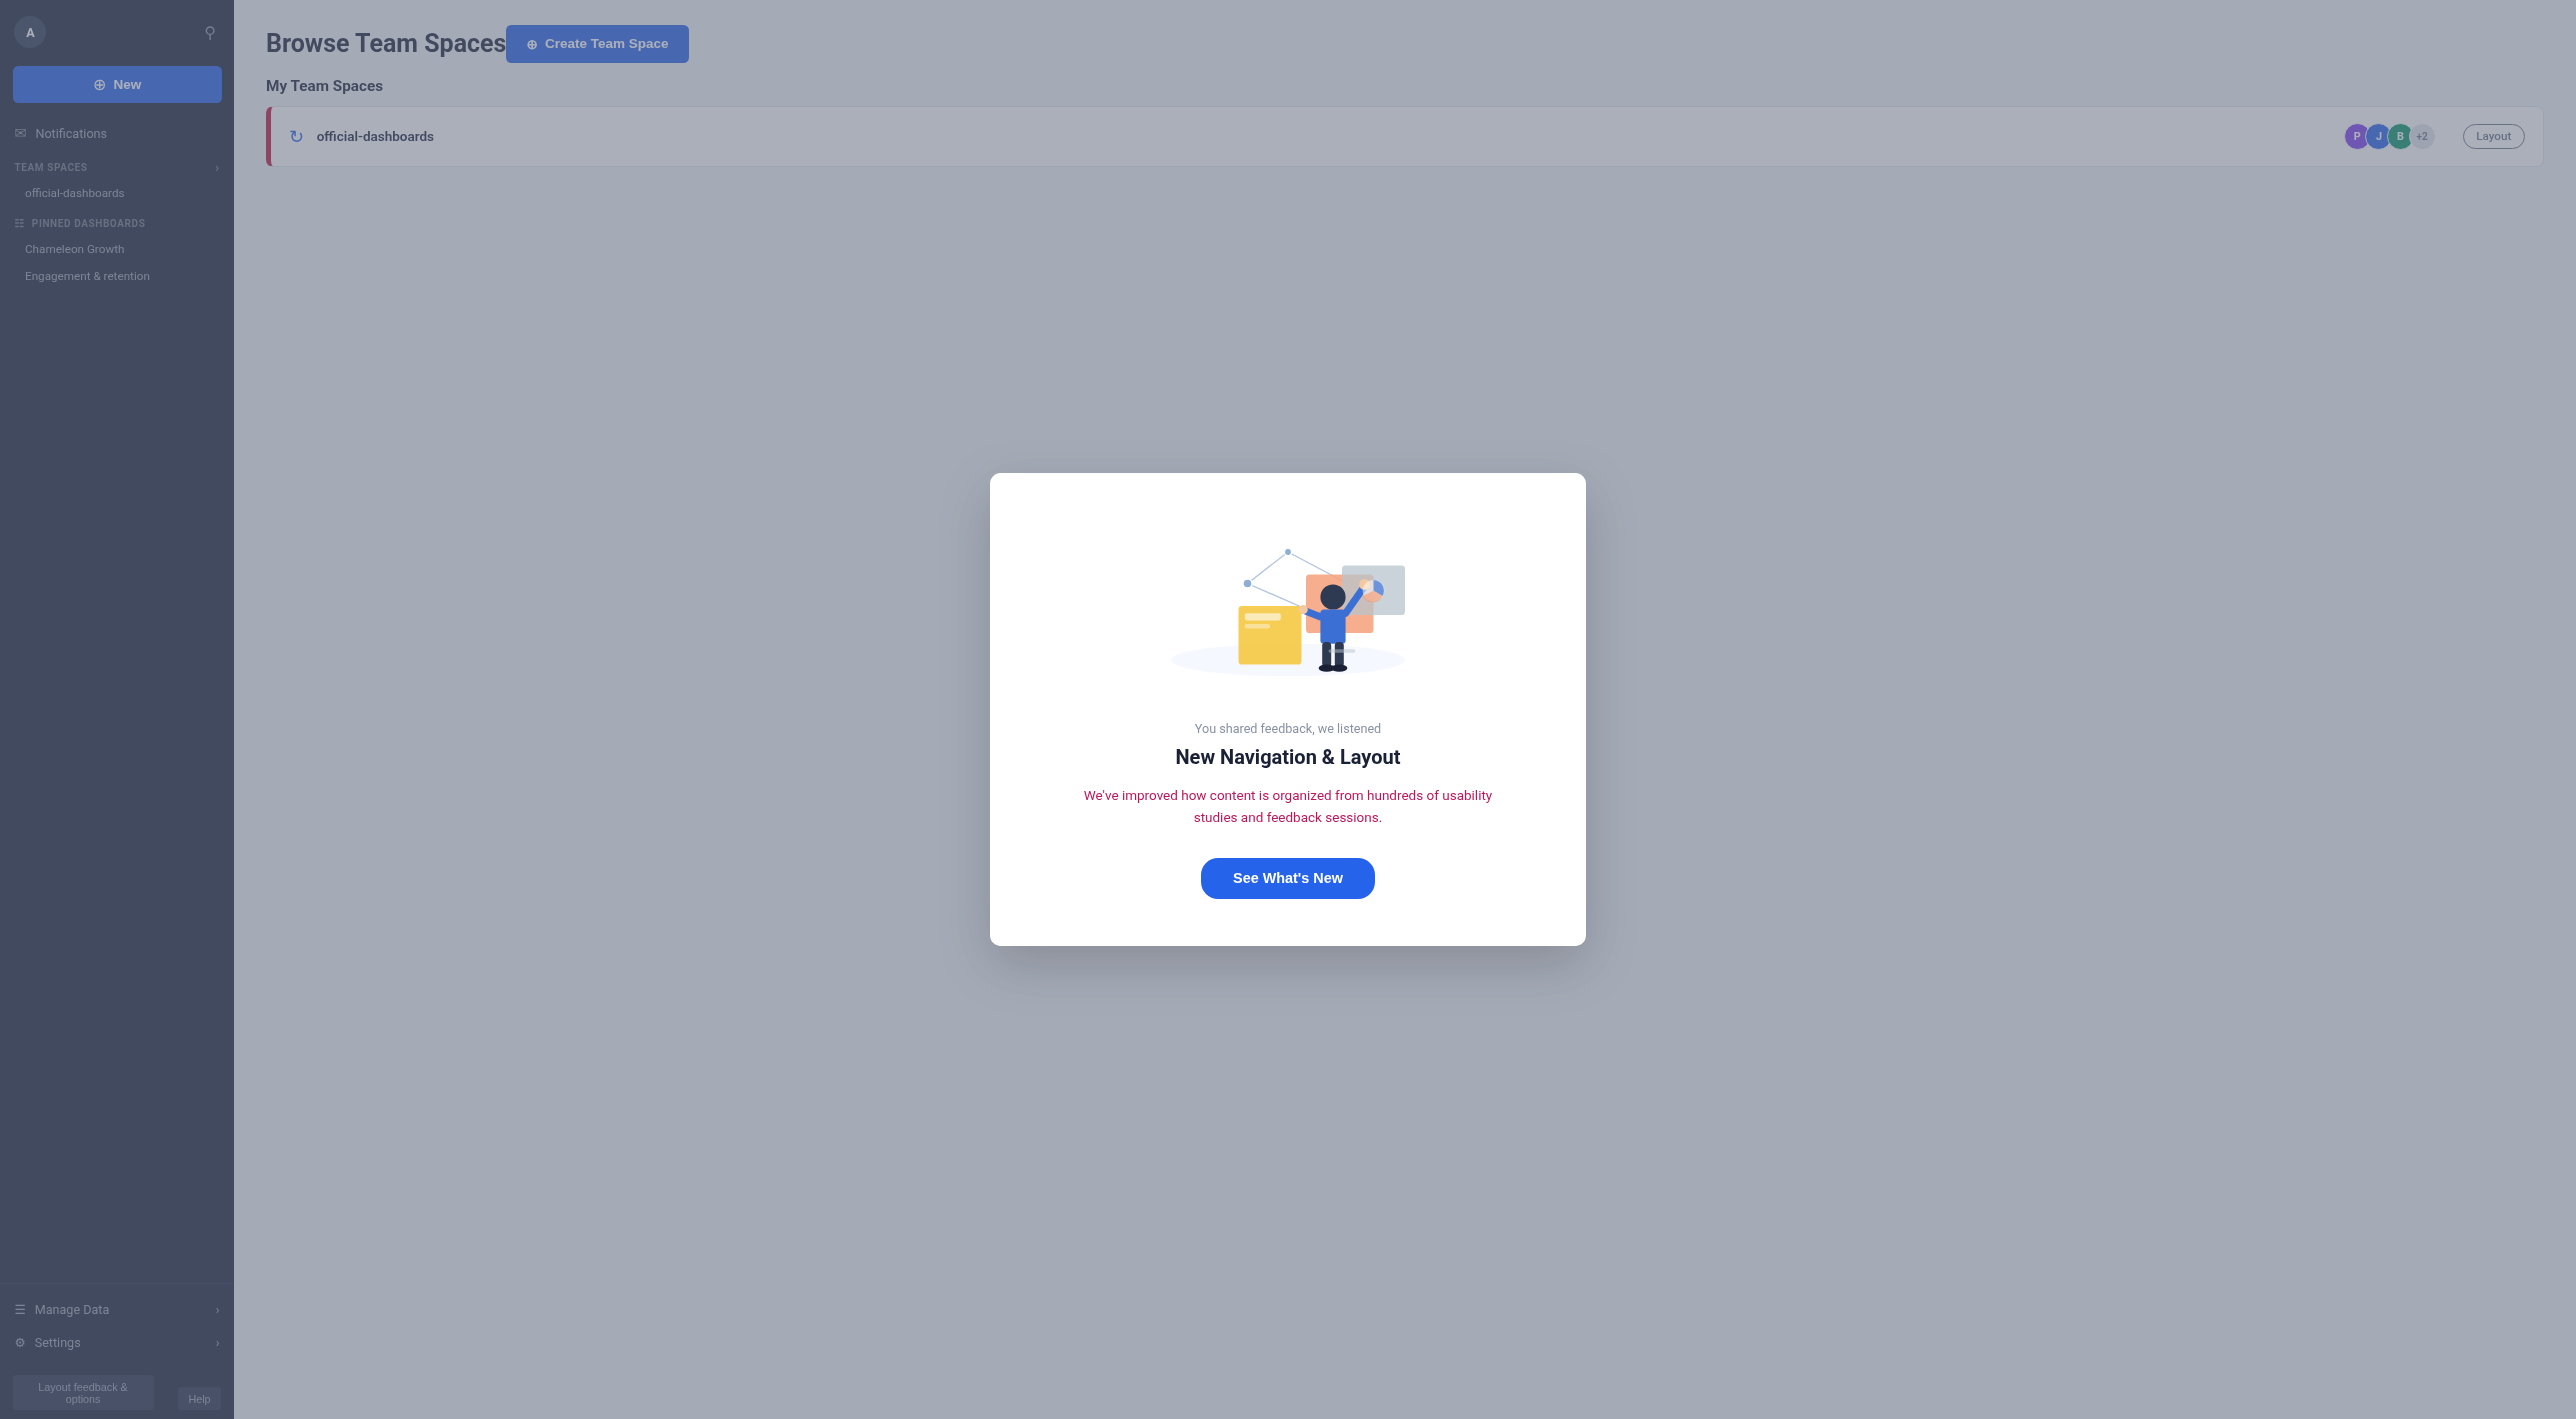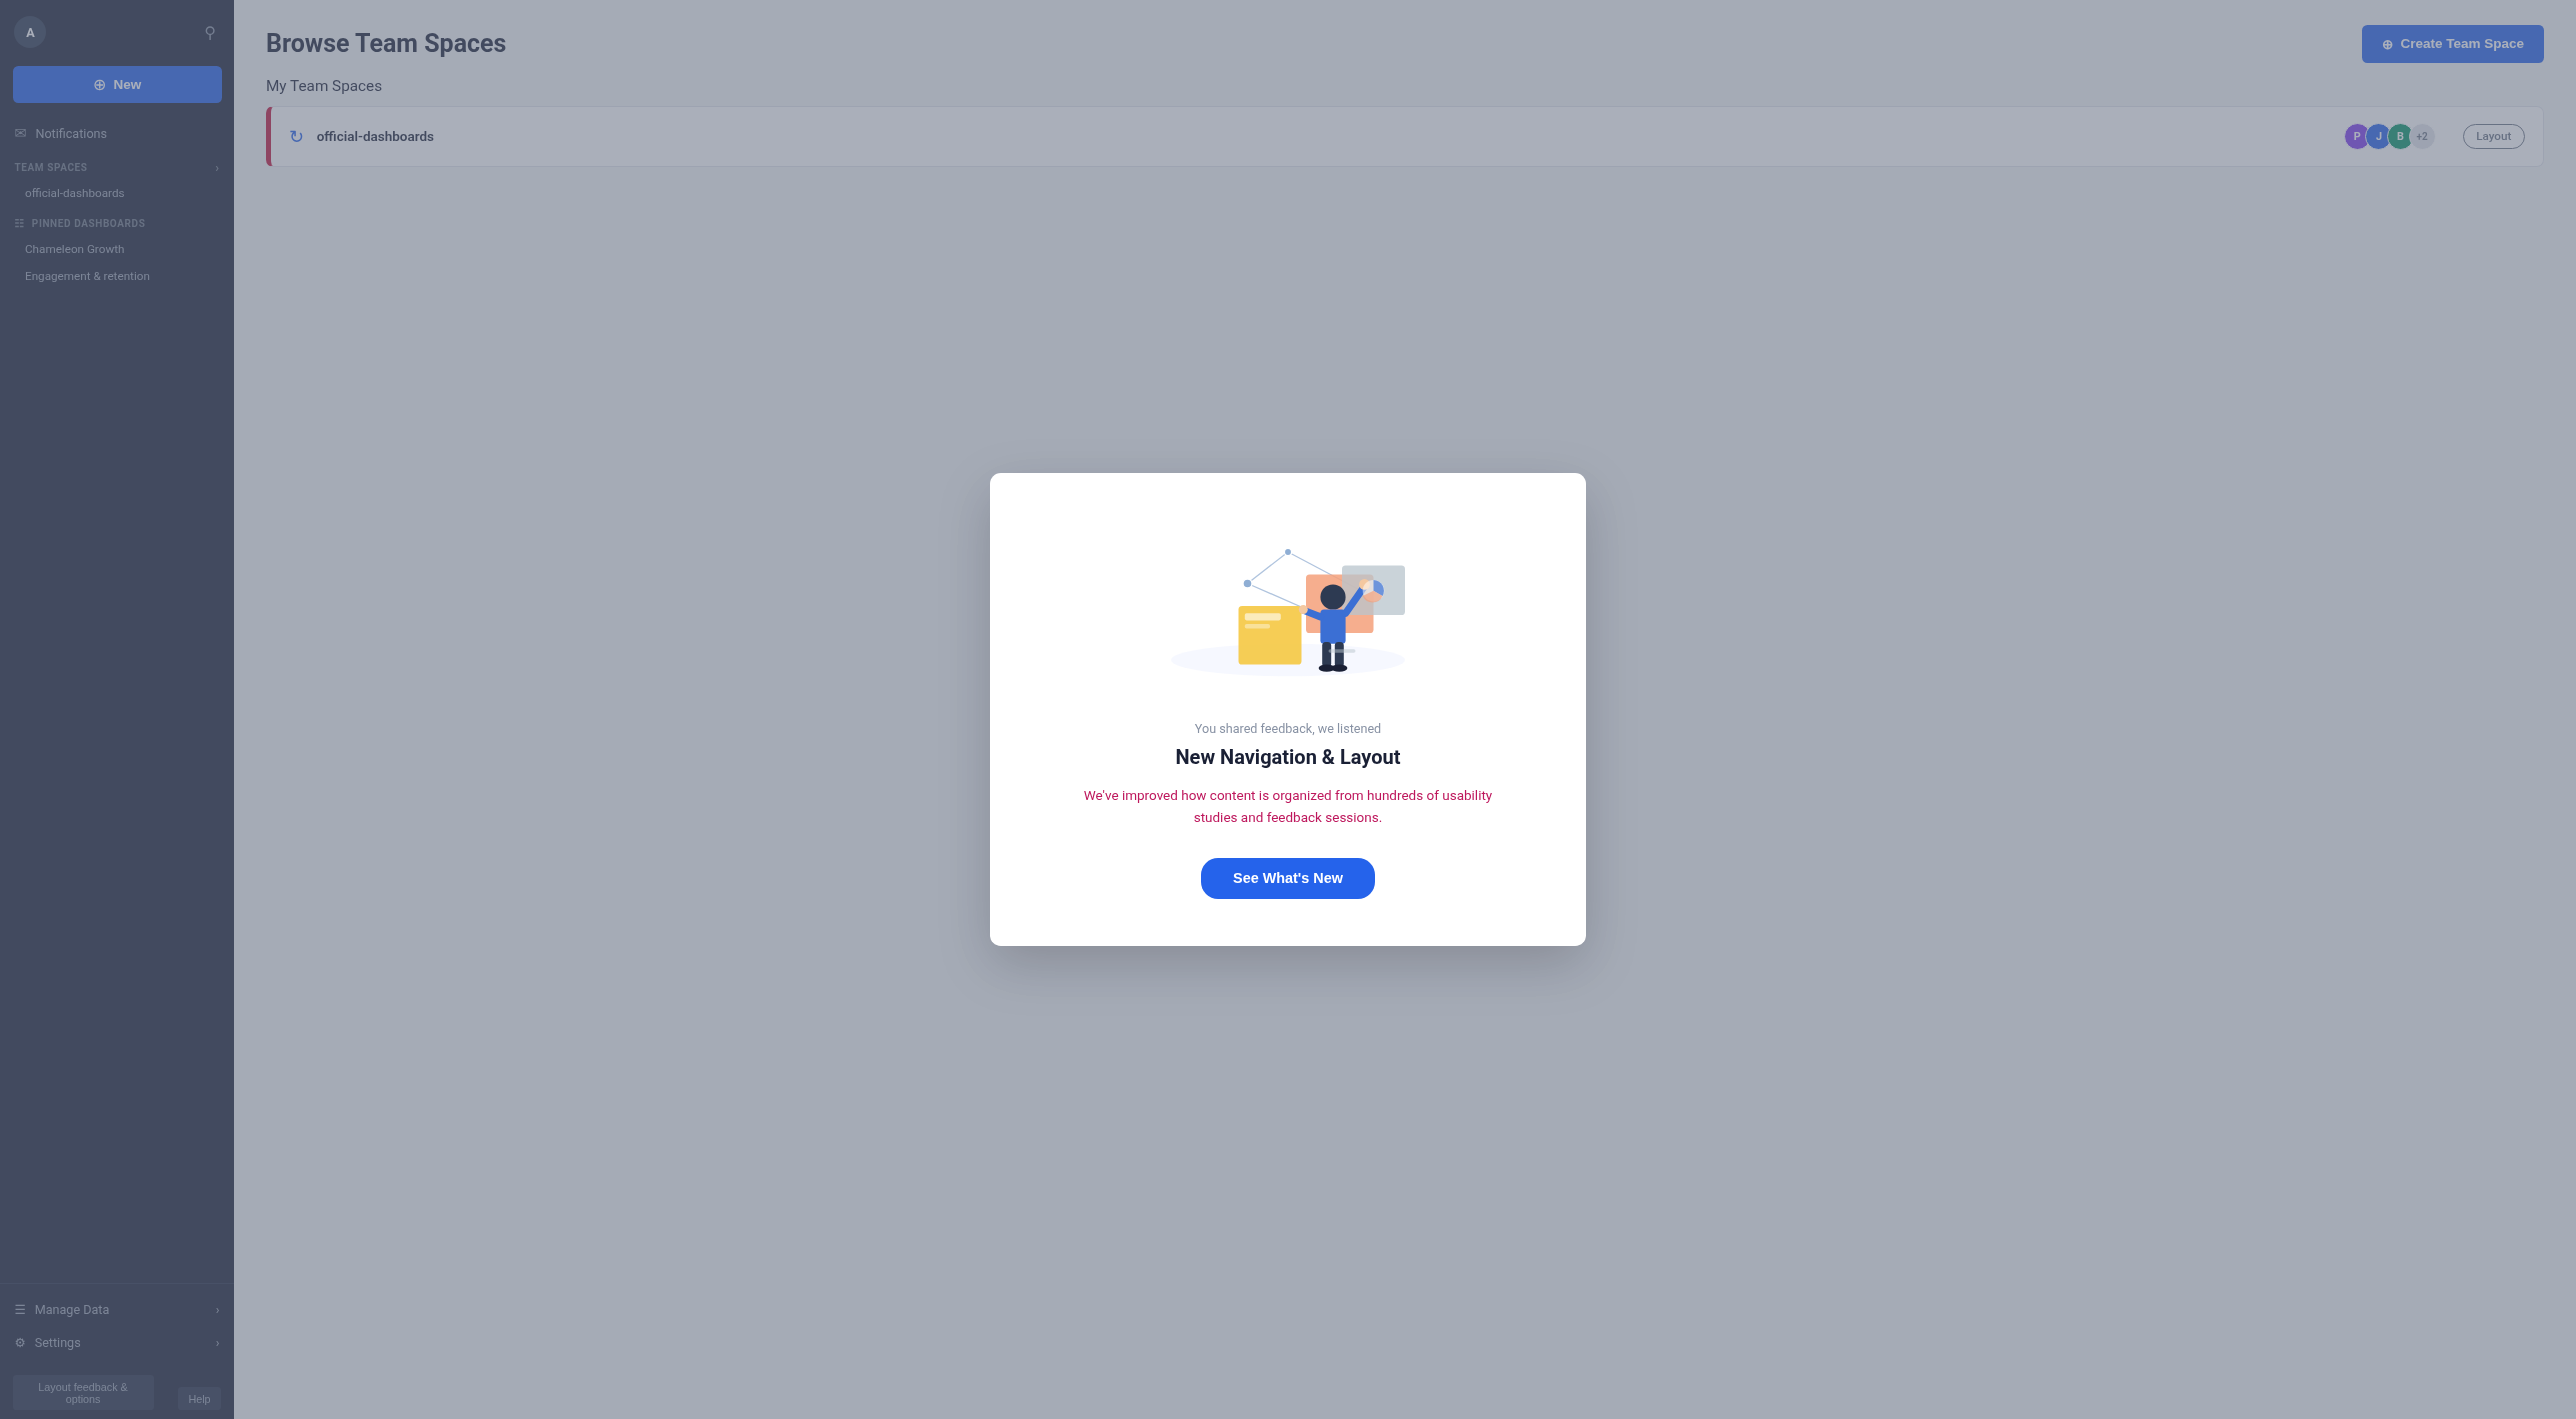--- a/index.html
+++ b/index.html
@@ -176,22 +176,20 @@
       flex: 1;
       background: #f4f5f7;
       overflow-y: auto;
       position: relative;
     }
 
     .main-header {
       padding: 25px 32px 14.4px;
       display: flex;
       align-items: center;
-      justify-content: space-between;
-      gap: 28px;
     }
 
     .page-title {
       font-size: 25px;
       font-weight: 700;
       color: #1a2035;
     }
 
     .create-team-btn {
       background: #2563eb;
@@ -202,21 +200,21 @@
       font-size: 13.5px;
       font-weight: 600;
       cursor: pointer;
       display: flex;
       align-items: center;
       gap: 7.2px;
     }
 
     .section-title {
       font-size: 15.3px;
-      font-weight: 400;
+      font-weight: 700;
       color: #1a2035;
       padding: 0 32px 10.8px;
     }
 
     .team-space-card {
       margin: 0 32px 14.4px;
       background: #fff;
       border-radius: 7.2px;
       border: 0.9px solid #e2e5eb;
       display: flex;

